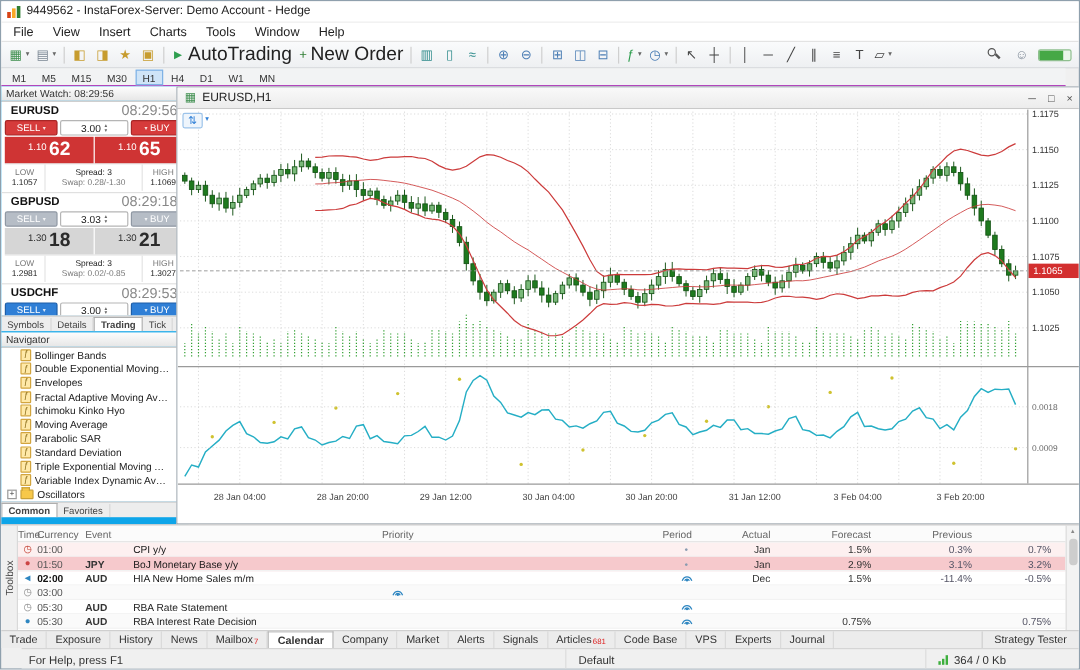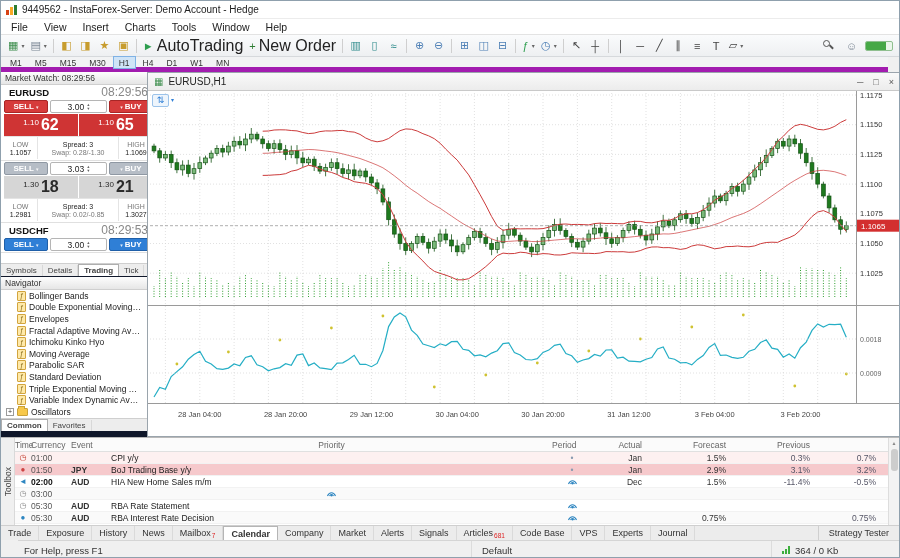--- a/index.html
+++ b/index.html
@@ -26,35 +26,35 @@
   .tcaret{font-size:6px;color:#666}
   .tsep{width:1px;height:14px;background:#cfcfcf;margin:0 3px;flex:none}
   .mag{position:relative;width:11px;height:11px;display:inline-block}
   .mag i.lens{position:absolute;left:0;top:0;width:7px;height:7px;border:1.5px solid #555;border-radius:50%}
   .mag i.hdl{position:absolute;left:6px;top:6px;width:5px;height:1.5px;background:#555;transform:rotate(45deg)}
   .glyph-community{font-size:11px;color:#7b8794}
   .connbar{position:relative;display:inline-block;width:28px;height:10px;border:1px solid #8fbf8f;background:#eaf6ea;border-radius:2px;overflow:hidden}
   .connbar i{position:absolute;left:0;top:0;bottom:0;width:78%;background:#46a846}
 
   
-  .tfbar{position:absolute;left:0;top:56px;right:11px;height:15px;background:#f2f3f4;border-bottom:5px solid #a21caf;display:flex;align-items:center;gap:1px;padding-left:3px;font-size:8.5px}
+  .tfbar{position:absolute;left:0;top:56px;right:11px;height:15px;background:#f2f3f4;border-bottom:1px solid #a21caf;display:flex;align-items:center;gap:1px;padding-left:3px;font-size:8.5px}
   .tf{padding:0 5px;height:13px;line-height:12px;border:1px solid transparent;color:#333;cursor:default}
   .tf.active{background:#cfe4f7;border-color:#7fb2e5}
 
   
-  .left-panel{position:absolute;left:0;top:71px;width:156px;height:365px;background:#0f172a;border-right:1px solid #b9b9b9}
+  .left-panel{position:absolute;left:0;top:71px;width:156px;height:365px;background:#0ea5e9;border-right:1px solid #b9b9b9}
   .panel-header{height:13px;background:linear-gradient(#fdfdfd,#e6e6e6);border-bottom:1px solid #cfcfcf;font-size:8.5px;color:#333;display:flex;align-items:center;padding-left:4px}
   .mw-header{position:absolute;left:0;top:0;right:0}
   #mw-symbols{position:absolute;left:0;top:13px;right:0;height:178px;background:#fff;overflow:hidden}
   .mw-sym{border-bottom:1px solid #e0e0e0}
   .mw-name{height:14px;display:flex;align-items:center;justify-content:space-between;padding:0 8px}
   .mw-name b{font-size:9.5px}
   .mw-name span{font-size:12px;color:#888}
   .mw-ctrl{height:15px;display:flex;gap:2px;padding:1px 3px}
-  .mw-ctrl .bb{flex:0 0 44px;font-size:8px;font-weight:bold;border-radius:2px;display:flex;align-items:center;justify-content:center;gap:2px;border:1px solid #999;color:#fff}
+  .mw-ctrl .bb{flex:0 0 44px;font-size:8px;font-weight:normal;border-radius:2px;display:flex;align-items:center;justify-content:center;gap:2px;border:1px solid #999;color:#fff}
   .mw-ctrl .bb .c{font-size:5px;opacity:.85}
   .lot{flex:1;background:#fff;border:1px solid #b5b5b5;border-radius:2px;font-size:8.5px;display:flex;align-items:center;justify-content:center;gap:3px;color:#222}
   .spin{display:inline-flex;flex-direction:column;line-height:4px;font-size:4.5px;color:#666}
   .mw-price{height:22px;display:flex;gap:1px;padding:0 3px}
   .mw-price .cell{flex:1;display:flex;align-items:flex-start;justify-content:center;gap:2px;padding-top:1px}
   .mw-price .pfx{font-size:8px;margin-top:3px}
   .mw-price .big{font-size:16px;font-weight:bold;line-height:19px}
   .mw-info{height:23px;display:grid;grid-template-columns:34px 1fr 34px;font-size:7px;text-align:center;border-top:1px solid #e4e4e4;margin:0 3px 1px 3px}
   .mw-info .ic{border-right:1px solid #e4e4e4;display:flex;flex-direction:column;justify-content:center;gap:1px}
   .mw-info .ic:last-child{border-right:none}
@@ -328,20 +328,24 @@
               <span class="val">Spread: 3</span>
               <span class="lab">Swap: 0.28/-1.30</span>
             </div>
             <div class="ic">
               <span class="lab">HIGH</span>
               <span class="val">1.1069</span>
             </div>
           </div>
         </div>
         <div class="mw-sym tone-flat">
+          <div class="mw-name">
+            <b>GBPUSD</b>
+            <span>08:29:18</span>
+          </div>
           <div class="mw-ctrl">
             <div class="bb sell">SELL <span class="c">▾</span></div>
             <div class="lot">3.03<span class="spin">
                 <span>▴</span>
                 <span>▾</span>
               </span></div>
             <div class="bb buy"><span class="c">▾</span> BUY</div>
           </div>
           <div class="mw-price">
             <div class="cell">
@@ -922,21 +926,21 @@
           <span class="c-pri"><span style="color:#8a9bb0">•</span></span>
           <span class="c-num">Jan</span>
           <span class="c-num">1.5%</span>
           <span class="c-num c-dim">0.3%</span>
           <span class="c-num c-dim">0.7%</span>
         </div>
         <div class="cal-row selected">
           <span class="c-ic"><span style="color:#cc4444">●</span></span>
           <span class="c-time">01:50</span>
           <span class="c-cur">JPY</span>
-          <span class="c-event">BoJ Trading Base y/y</span>
+          <span class="c-event">BoJ Monetary Base y/y</span>
           <span class="c-pri"><span style="color:#8a9bb0">•</span></span>
           <span class="c-num">Jan</span>
           <span class="c-num">2.9%</span>
           <span class="c-num c-dim">3.1%</span>
           <span class="c-num c-dim">3.2%</span>
         </div>
         <div class="cal-row">
           <span class="c-ic"><span style="color:#2e86c1">◄</span></span>
           <span class="c-time bold">02:00</span>
           <span class="c-cur">AUD</span>

